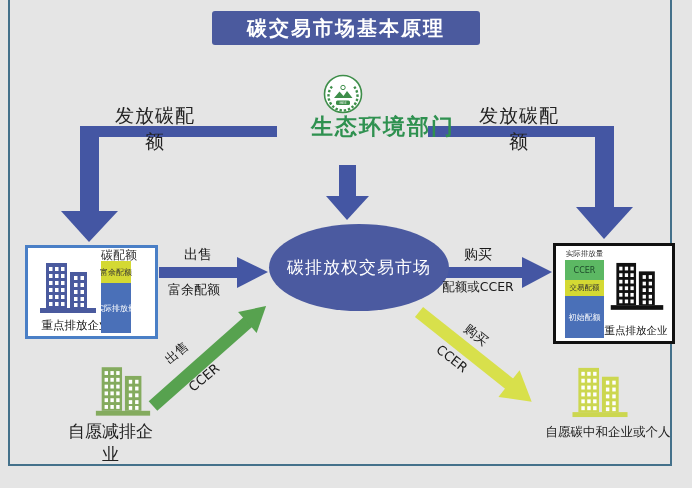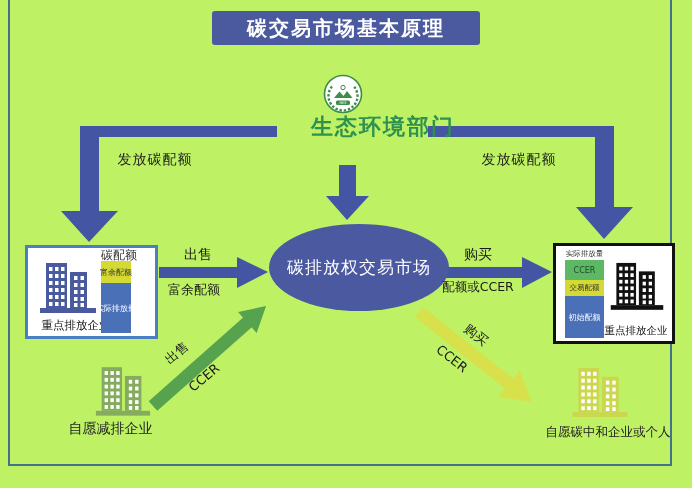--- a/index.html
+++ b/index.html
@@ -1,31 +1,31 @@
 <!DOCTYPE html>
 <html><head>
 <meta charset="utf-8">
 <style>
   html,body{margin:0;padding:0;background:#fff;}
   #canvas{
-    position:relative;width:692px;height:488px;background:#bef264;overflow:hidden;
+    position:relative;width:692px;height:488px;background:#e5e5e5;overflow:hidden;
     font-family:"DejaVu Sans","Liberation Sans",sans-serif;color:#1a1a1a;
   }
   .abs{position:absolute;}
   
   .frame{background:#44718b;}
   
   .title{
     left:212px;top:11px;width:268px;height:34px;background:#4b5a9e;border-radius:3px;
     color:#fff;font-size:20px;font-weight:bold;text-align:center;line-height:34px;letter-spacing:2px;
   }
   
   .logo{left:323px;top:74px;width:40px;height:40px;}
   .dept{left:260px;top:112px;width:195px;text-align:right;font-size:22px;font-weight:bold;color:#2f9150;letter-spacing:2px;}
-  .alloc{font-size:14px;color:#222;letter-spacing:1px;margin-top:48px;}
+  .alloc{font-size:19px;color:#222;letter-spacing:1px;}
   
   .overlay{left:0;top:0;}
   
   .market{
     left:269px;top:224px;width:180px;height:87px;border-radius:50%;background:#4b5aa0;
     display:flex;align-items:center;justify-content:center;color:#fff;font-size:17px;font-weight:400;letter-spacing:1px;
   }
   
   .box{background:#fff;box-sizing:border-box;}
   .box-left{left:25px;top:245px;width:133px;height:94px;border:3px solid #4a7fc6;}
@@ -162,21 +162,21 @@
     </div>
     <svg class="bldg" style="right:5px;top:11px;width:60px;height:55px;color:#111" viewBox="0 0 64 58">
         <use href="#bldg-sym"></use>
       </svg>
     <div class="ent-name" style="right:1px;bottom:3px;width:70px;font-size:10.5px">重点排放企业</div>
   </div>
 
   <svg class="abs bldg" style="left:92px;top:361px;width:62px;height:57px;color:#84ab5e" viewBox="0 0 64 58">
       <use href="#bldg-sym"></use>
     </svg>
-  <div class="abs vol-name" style="left:63px;top:420px;width:95px;font-size:14px">自愿减排企业</div>
+  <div class="abs vol-name" style="left:63px;top:420px;width:95px;font-size:17px">自愿减排企业</div>
 
   <svg class="abs bldg" style="left:568px;top:362px;width:64px;height:57px;color:#ccd750" viewBox="0 0 64 58">
       <use href="#bldg-sym"></use>
     </svg>
   <div class="abs vol-name" style="left:538px;top:424px;width:140px;font-size:12.5px">自愿碳中和企业或个人</div>
 
   <div class="abs flow" style="left:172px;top:246px;width:52px;font-size:14px">出售</div>
   <div class="abs flow" style="left:162px;top:281px;width:64px;font-size:13px">富余配额</div>
 
   <div class="abs flow" style="left:456px;top:246px;width:44px;font-size:14px">购买</div>

